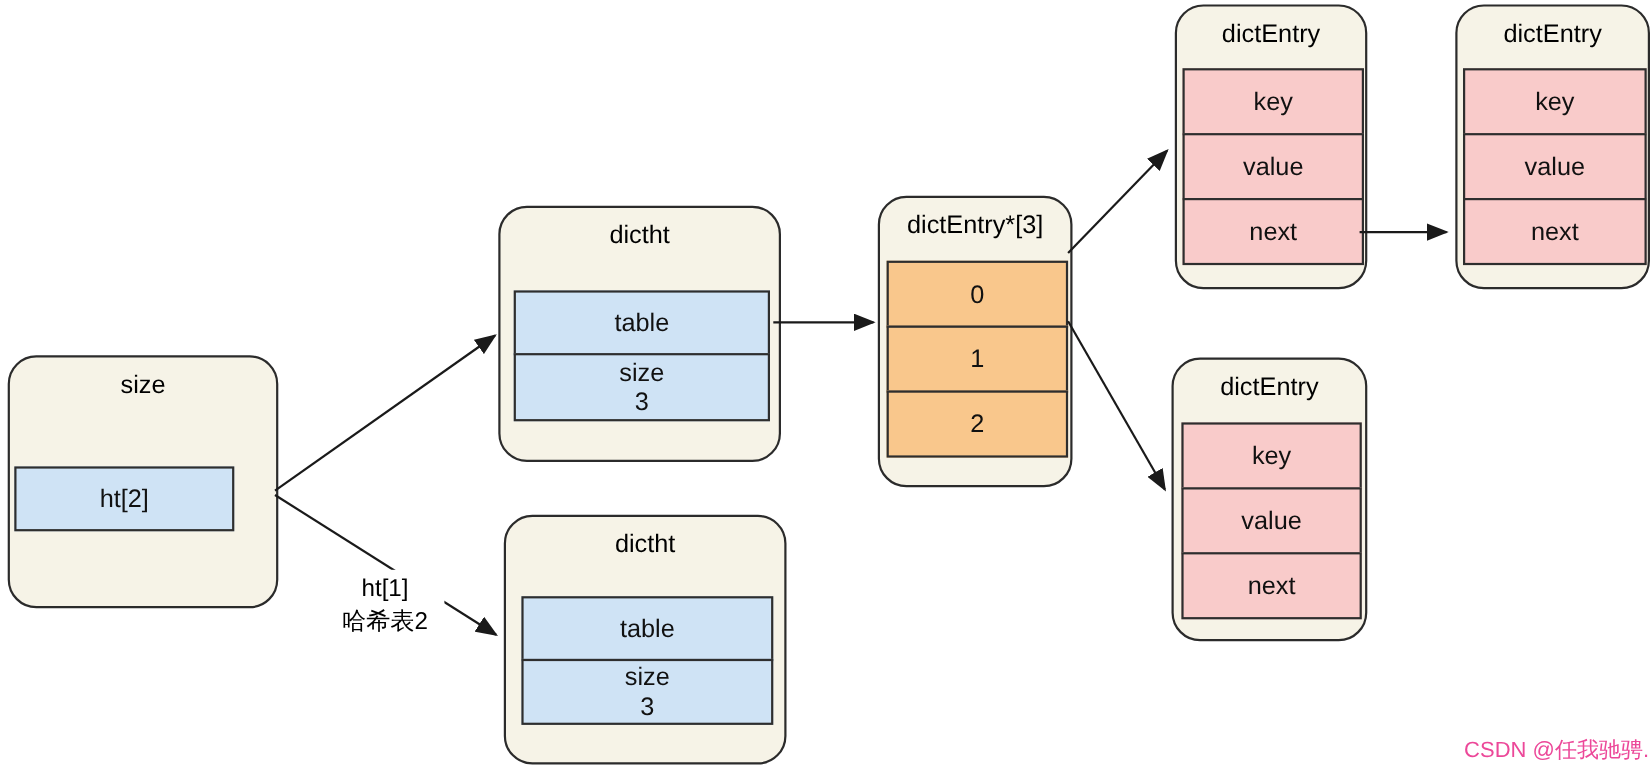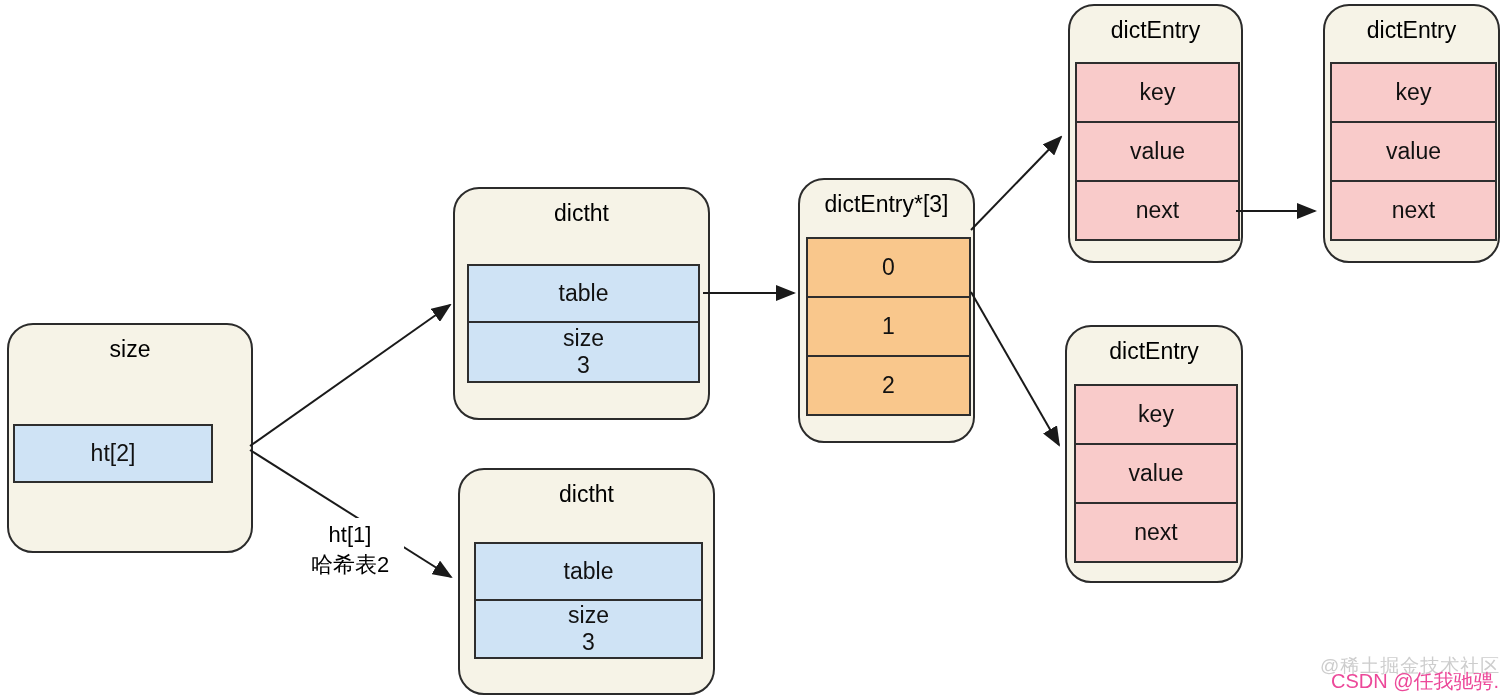--- a/index.html
+++ b/index.html
@@ -120,16 +120,15 @@
 
   <div class="node" style="left:1065px;top:325px;width:178px;height:258px;">
     <div class="node-title">dictEntry</div>
     <div class="stack" style="left:7px;top:57px;width:164px;">
       <div class="cell pink h3">key</div>
       <div class="cell pink h3">value</div>
       <div class="cell pink h3">next</div>
     </div>
   </div>
 
-  <div class="watermark wm1">@稀土掘金技术社区</div>
   <div class="watermark wm2">CSDN @任我驰骋.</div>
 
 </div>
 
 </body></html>

